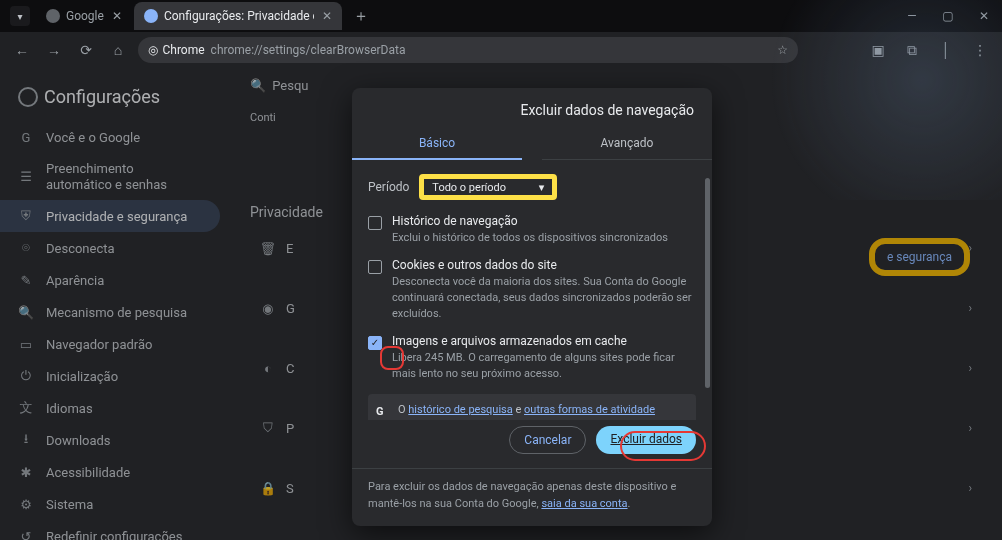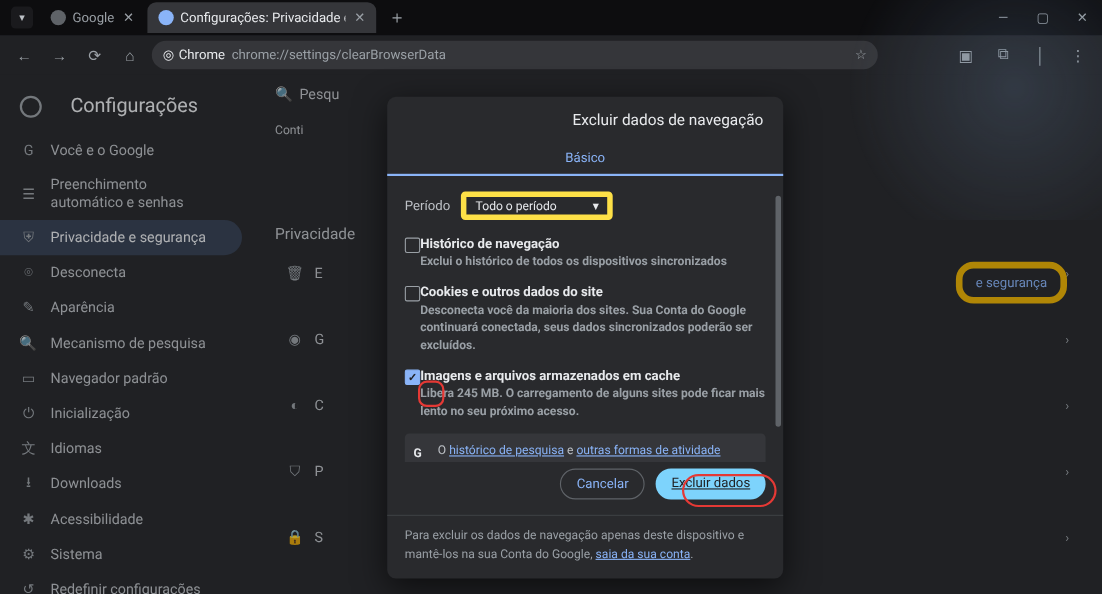--- a/index.html
+++ b/index.html
@@ -23,21 +23,21 @@
 .omnibox { flex: 0 0 660px; height: 26px; background: #35363a; border-radius: 14px; display: flex; align-items: center; padding: 0 10px; font-size: 12px; color: #9aa0a6; gap: 6px; }
 .omnibox .chrome-chip { color: #e8eaed; font-size: 12px; display: flex; align-items: center; gap: 4px; }
 .omnibox .url-rest { color: #9aa0a6; }
 .omnibox .star { margin-left: auto; color: #9aa0a6; }
 .toolbar-right { margin-left: auto; display: flex; gap: 10px; }
 
 
 .backdrop { position: absolute; top: 68px; left: 0; right: 0; bottom: 0; display: flex; filter: brightness(0.75); }
 .backdrop .overlay-decor { position: absolute; top: -68px; right: -40px; width: 300px; height: 200px; background: radial-gradient(circle at 60% 40%, rgba(130,160,200,0.28), transparent 70%); pointer-events: none; }
 .sidebar { width: 230px; padding: 10px 0; }
-.side-header { display: flex; align-items: center; gap: 26px; padding: 8px 18px 14px; font-size: 18px; color: #e8eaed; }
+.side-header { display: flex; align-items: center; gap: 6px; padding: 8px 18px 14px; font-size: 18px; color: #e8eaed; }
 .gear-ic { width: 20px; height: 20px; border-radius: 50%; border: 2px solid #9aa0a6; position: relative; }
 .side-item { display: flex; align-items: center; gap: 12px; padding: 8px 18px; font-size: 13px; color: #bdc1c6; cursor: pointer; border-radius: 0 16px 16px 0; margin-right: 10px; }
 .side-item.active { background: #394457; color: #e8eaed; }
 .side-ic { width: 16px; height: 16px; flex-shrink: 0; display: inline-flex; align-items: center; justify-content: center; font-size: 13px; color: #9aa0a6; }
 .main-col { flex: 1; padding: 10px 0; }
 .search-row { display: flex; align-items: center; gap: 6px; padding: 0 20px 10px; font-size: 13px; color: #bdc1c6; }
 .section-lbl { padding: 0 20px; font-size: 14px; color: #bdc1c6; margin-top: 8px; }
 .chip-btn { position: absolute; right: 32px; top: 170px; border: 6px solid #eab308; color: #8ab4f8; font-size: 12px; padding: 6px 12px; border-radius: 16px; }
 .content-area { margin: 10px 20px; }
 .card-row { display: flex; align-items: center; gap: 10px; padding: 10px; font-size: 13px; color: #bdc1c6; }
@@ -47,21 +47,21 @@
 
 .modal { position: absolute; left: 352px; top: 88px; width: 360px; background: #292a2d; border-radius: 8px; box-shadow: 0 8px 30px rgba(0,0,0,0.6); z-index: 50; font-size: 12px; color: #bdc1c6; }
 .modal-title { padding: 14px 18px 10px; font-size: 14px; color: #e8eaed; text-align: right; }
 .modal-tabs { display: flex; gap: 20px; }
 .modal-tab { flex: 1; text-align: center; padding: 8px 0; font-size: 12px; cursor: pointer; }
 .modal-tab.active { color: #8ab4f8; border-bottom: 2px solid #8ab4f8; }
 .modal-tab.inactive { color: #bdc1c6; border-bottom: 1px solid #3c4043; }
 .modal-body { padding: 14px 16px 6px; max-height: 260px; overflow: hidden; position: relative; }
 .period-row { display: flex; align-items: center; gap: 10px; margin-bottom: 14px; }
 .period-select { flex: 0 0 138px; height: 26px; border: 5px solid #fde047; border-radius: 4px; display: flex; align-items: center; padding: 0 8px; font-size: 11px; color: #e8eaed; justify-content: space-between; cursor: pointer; }
-.check-row { display: flex; margin-bottom: 12px; font-weight: bold; }
+.check-row { display: flex; gap: 10px; margin-bottom: 12px; }
 .chk { width: 14px; height: 14px; border: 1.5px solid #9aa0a6; border-radius: 2px; flex-shrink: 0; margin-top: 2px; cursor: pointer; display: flex; align-items: center; justify-content: center; font-size: 10px; color: #202124; }
 .chk.checked { background: #8ab4f8; border-color: #8ab4f8; }
 .check-title { color: #e8eaed; font-size: 12px; margin-bottom: 2px; }
 .check-desc { font-size: 11px; color: #9aa0a6; line-height: 1.45; }
 .info-box { background: #35363a; border-radius: 4px; padding: 8px 8px 8px 30px; font-size: 11px; color: #bdc1c6; line-height: 1.5; position: relative; margin-top: 6px; }
 .info-box .g-ic { position: absolute; left: 8px; top: 10px; font-weight: bold; color: #e8eaed; }
 .info-box .lnk { color: #8ab4f8; text-decoration: underline; }
 .modal-actions { display: flex; justify-content: flex-end; gap: 10px; padding: 6px 16px 14px; }
 .btn-outline { border: 1px solid #5f6368; color: #8ab4f8; padding: 6px 14px; border-radius: 16px; font-size: 12px; cursor: pointer; text-align: right; }
 .btn-fill { background: #7dd3fc; color: #202124; padding: 6px 14px; border-radius: 16px; font-size: 12px; cursor: pointer; text-decoration: underline; }
@@ -208,20 +208,21 @@
         </div>
       <div class="card-row up"></div>
     </div>
   </div>
 </div>
 
 <div class="modal">
   <div class="modal-title">Excluir dados de navegação</div>
   <div class="modal-tabs">
     <div class="modal-tab active">Básico</div>
+    <div class="modal-tab inactive">Avançado</div>
   </div>
   <div class="modal-body">
     <div class="scroll-thumb"></div>
     <div class="period-row">
       <span>Período</span>
       <div class="period-select">
         <span>Todo o período</span>
         <span>▾</span>
       </div>
     </div>

